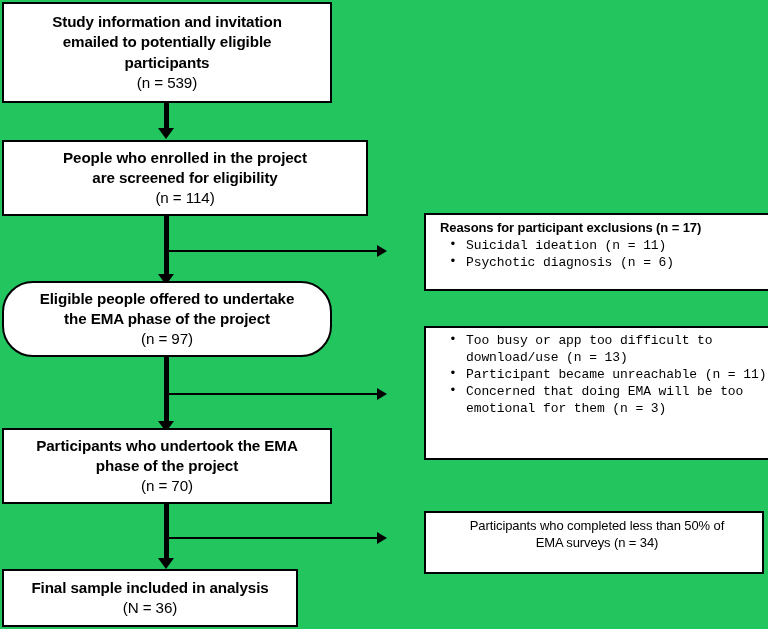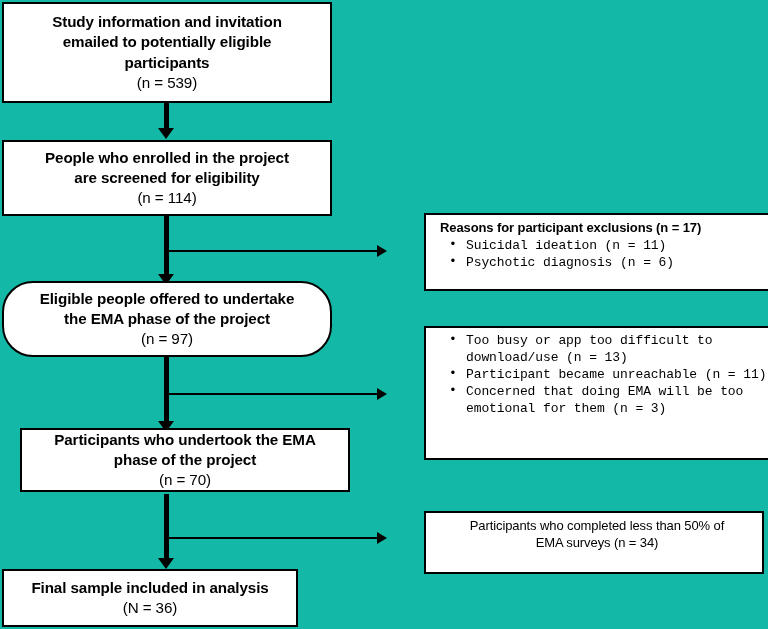--- a/index.html
+++ b/index.html
@@ -9,21 +9,21 @@
     background: #ffffff;
   }
   body {
     font-family: "Liberation Sans", sans-serif;
     color: #000000;
   }
   #canvas {
     position: relative;
     width: 768px;
     height: 629px;
-    background: #14b8a6;
+    background: #22c55e;
     overflow: hidden;
   }
   .node {
     position: absolute;
     box-sizing: border-box;
     border: 2px solid #000000;
     background: #ffffff;
     display: flex;
     flex-direction: column;
     align-items: center;
@@ -135,33 +135,33 @@
   <div class="hstem" style="left:167px; top:537px; width:211px;"></div>
   <div class="hhead" style="left:377px; top:532px;"></div>
 
   <div class="node bold" style="left:2px; top:2px; width:330px; height:101px;">
     <span class="line">Study information and invitation</span>
     <span class="line">emailed to potentially eligible</span>
     <span class="line">participants</span>
     <span class="line count">(n = 539)</span>
   </div>
 
-  <div class="node bold" style="left:2px; top:140px; width:330px; height:76px;">
+  <div class="node bold" style="left:2px; top:140px; width:366px; height:76px;">
     <span class="line">People who enrolled in the project</span>
     <span class="line">are screened for eligibility</span>
     <span class="line count">(n = 114)</span>
   </div>
 
   <div class="node bold" style="left:2px; top:281px; width:330px; height:76px;border-radius:31px;">
     <span class="line">Eligible people offered to undertake</span>
     <span class="line">the EMA phase of the project</span>
     <span class="line count">(n = 97)</span>
   </div>
 
-  <div class="node bold" style="left:20px; top:428px; width:330px; height:64px;">
+  <div class="node bold" style="left:2px; top:428px; width:330px; height:76px;">
     <span class="line">Participants who undertook the EMA</span>
     <span class="line">phase of the project</span>
     <span class="line count">(n = 70)</span>
   </div>
 
   <div class="node bold" style="left:2px; top:569px; width:296px; height:58px;">
     <span class="line">Final sample included in analysis</span>
     <span class="line count">(N = 36)</span>
   </div>
 

